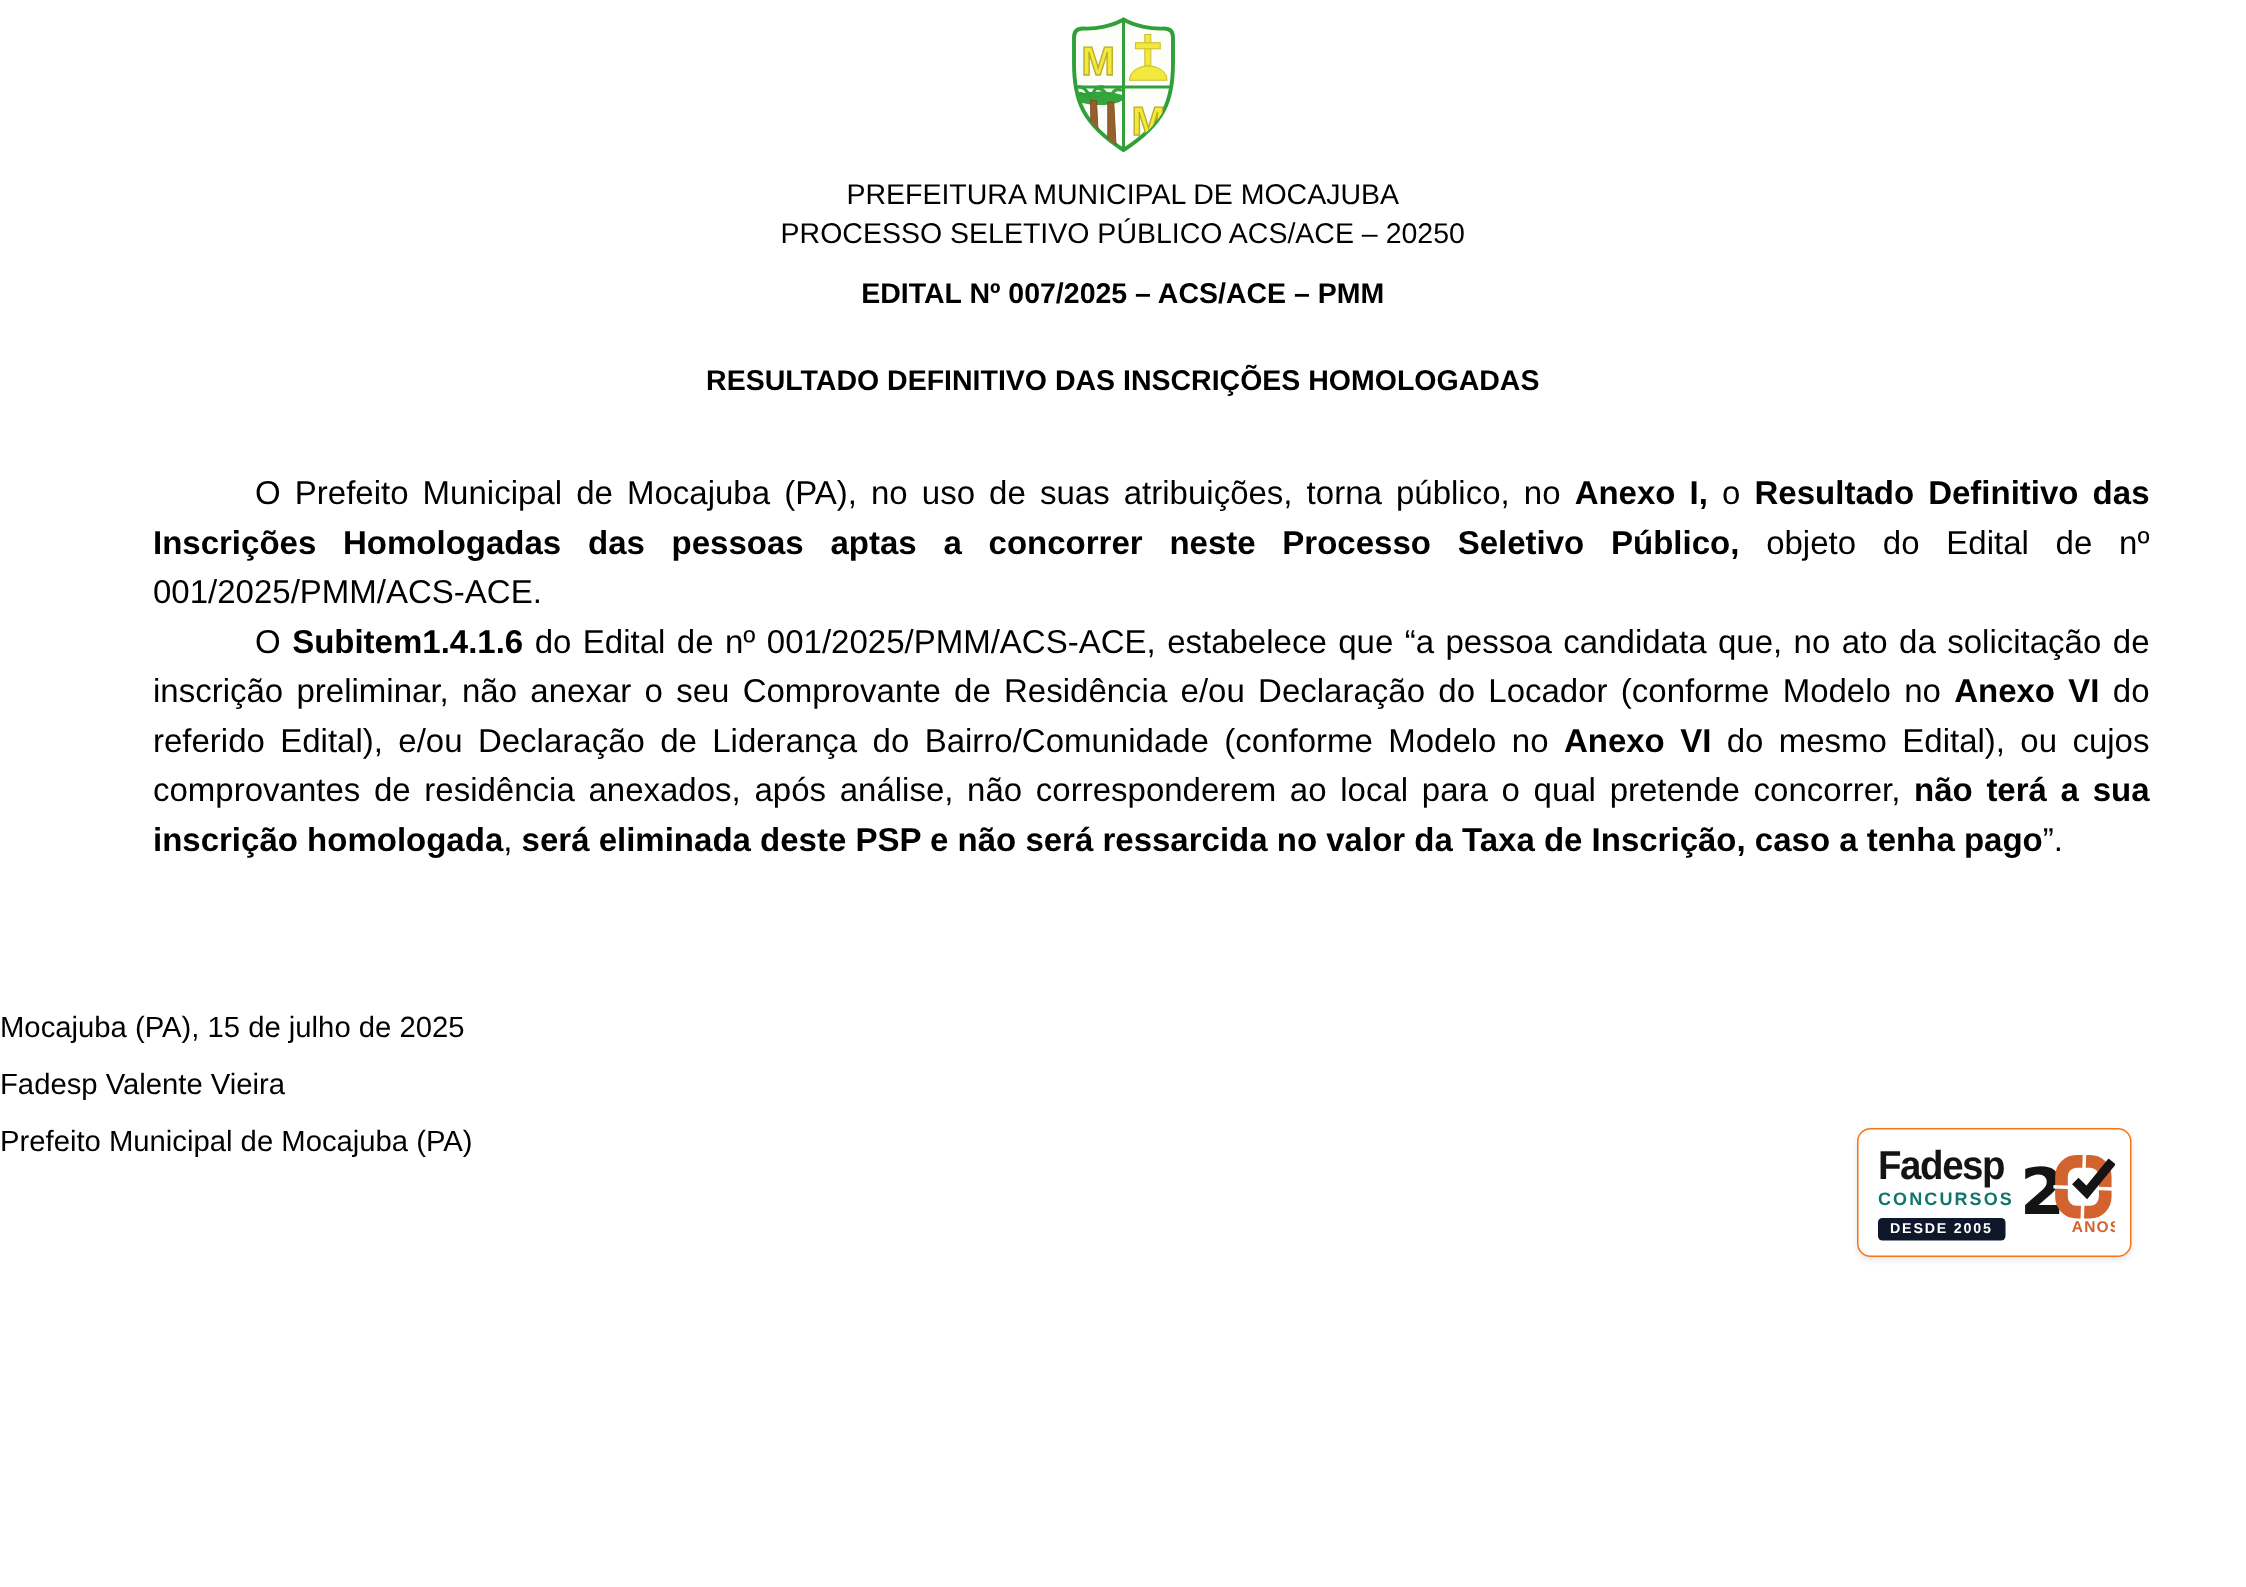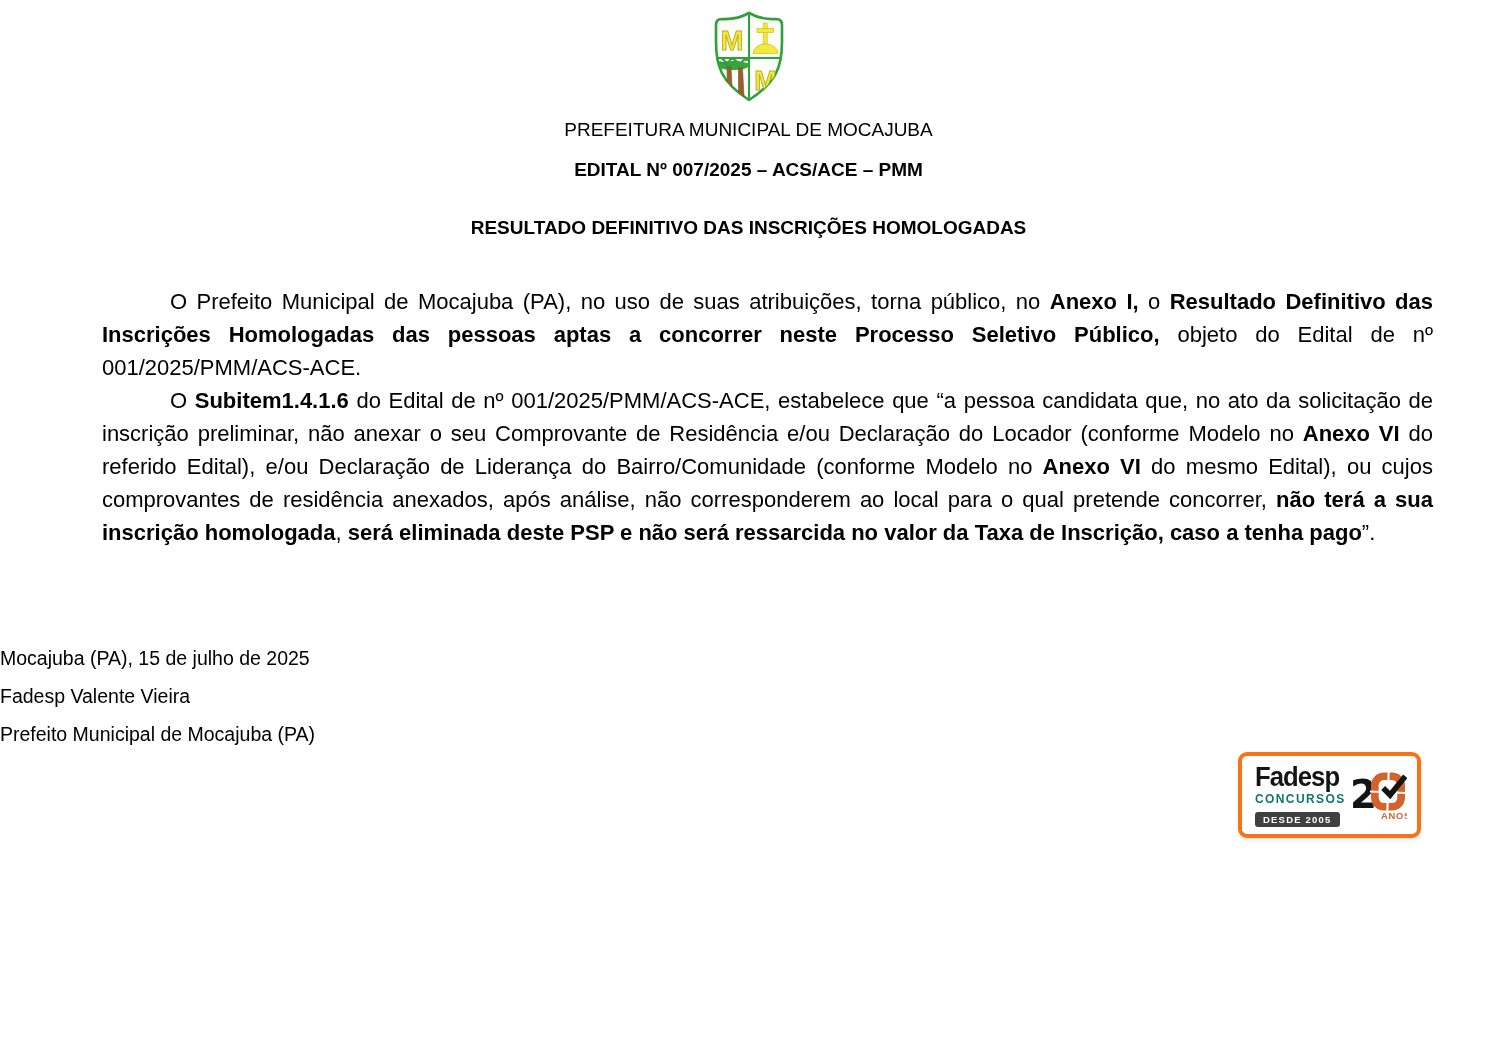--- a/index.html
+++ b/index.html
@@ -60,21 +60,21 @@
   .sig-block .sig-line { margin-top: 12px; }
   .sig-block .sig-line:first-child { margin-top: 0; }
 
   .fadesp-card {
     position: absolute;
     left: 1238px;
     top: 752px;
     width: 183px;
     height: 86px;
     background: #ffffff;
-    border: 4px solid #f97316;
+    border: 1px solid #f97316;
     border-radius: 9px;
     box-shadow: 0 2px 4px rgba(0,0,0,0.10);
     box-sizing: border-box;
     display: flex;
     align-items: center;
     padding: 8px 10px 8px 13px;
     gap: 6px;
   }
   .fadesp-left {
     display: flex;
@@ -92,21 +92,21 @@
   }
   .fadesp-sub {
     font-size: 12px;
     font-weight: bold;
     letter-spacing: 1.4px;
     color: #0f766e;
     margin-top: 2px;
   }
   .fadesp-badge {
     margin-top: 6px;
-    background: #404040;
+    background: #0f172a;
     color: #ffffff;
     font-size: 9.5px;
     font-weight: bold;
     letter-spacing: 1.2px;
     padding: 2px 8px;
     border-radius: 3px;
   }
 </style>
 </head>
 <body>
@@ -138,20 +138,21 @@
         <path d="M30.5 60 L34.5 60 L36 89 L30.5 89 Z" fill="#96602c" stroke="#7a4c20" stroke-width="0.6"></path>
 
         <text x="24" y="42" text-anchor="middle" font-family="Liberation Sans, sans-serif" font-size="27" font-weight="bold" fill="#f2e93c" stroke="#b9ae27" stroke-width="0.9">M</text>
         <text x="57.5" y="82" text-anchor="middle" font-family="Liberation Sans, sans-serif" font-size="27" font-weight="bold" fill="#f2e93c" stroke="#b9ae27" stroke-width="0.9">M</text>
       </g>
     </svg>
   </div>
 
   <div class="hdr-block">
     <div class="hdr-line">PREFEITURA MUNICIPAL DE MOCAJUBA</div>
+    <div class="hdr-line">PROCESSO SELETIVO PÚBLICO ACS/ACE – 20250</div>
   </div>
   <div class="edital-line">EDITAL Nº 007/2025 – ACS/ACE – PMM</div>
   <div class="doc-title">RESULTADO DEFINITIVO DAS INSCRIÇÕES HOMOLOGADAS</div>
 
   <div class="body-text">
     <p><span>O Prefeito Municipal de Mocajuba (PA), no uso de suas atribuições, torna público, no </span><span style="font-weight: bold;">Anexo I,</span><span> o </span><span style="font-weight: bold;">Resultado Definitivo das Inscrições Homologadas das pessoas aptas a concorrer neste Processo Seletivo Público,</span><span> objeto do Edital de nº 001/2025/PMM/ACS-ACE.</span></p>
     <p><span>O </span><span style="font-weight: bold;">Subitem1.4.1.6</span><span> do Edital de nº 001/2025/PMM/ACS-ACE, estabelece que “a pessoa candidata que, no ato da solicitação de inscrição preliminar, não anexar o seu Comprovante de Residência e/ou Declaração do Locador (conforme Modelo no </span><span style="font-weight: bold;">Anexo VI</span><span> do referido Edital), e/ou Declaração de Liderança do Bairro/Comunidade (conforme Modelo no </span><span style="font-weight: bold;">Anexo VI</span><span> do mesmo Edital), ou cujos comprovantes de residência anexados, após análise, não corresponderem ao local para o qual pretende concorrer, </span><span style="font-weight: bold;">não terá a sua inscrição homologada</span><span>, </span><span style="font-weight: bold;">será eliminada deste PSP e não será ressarcida no valor da Taxa de Inscrição, caso a tenha pago</span><span>”.</span></p>
   </div>
 
   <div class="sig-block">

